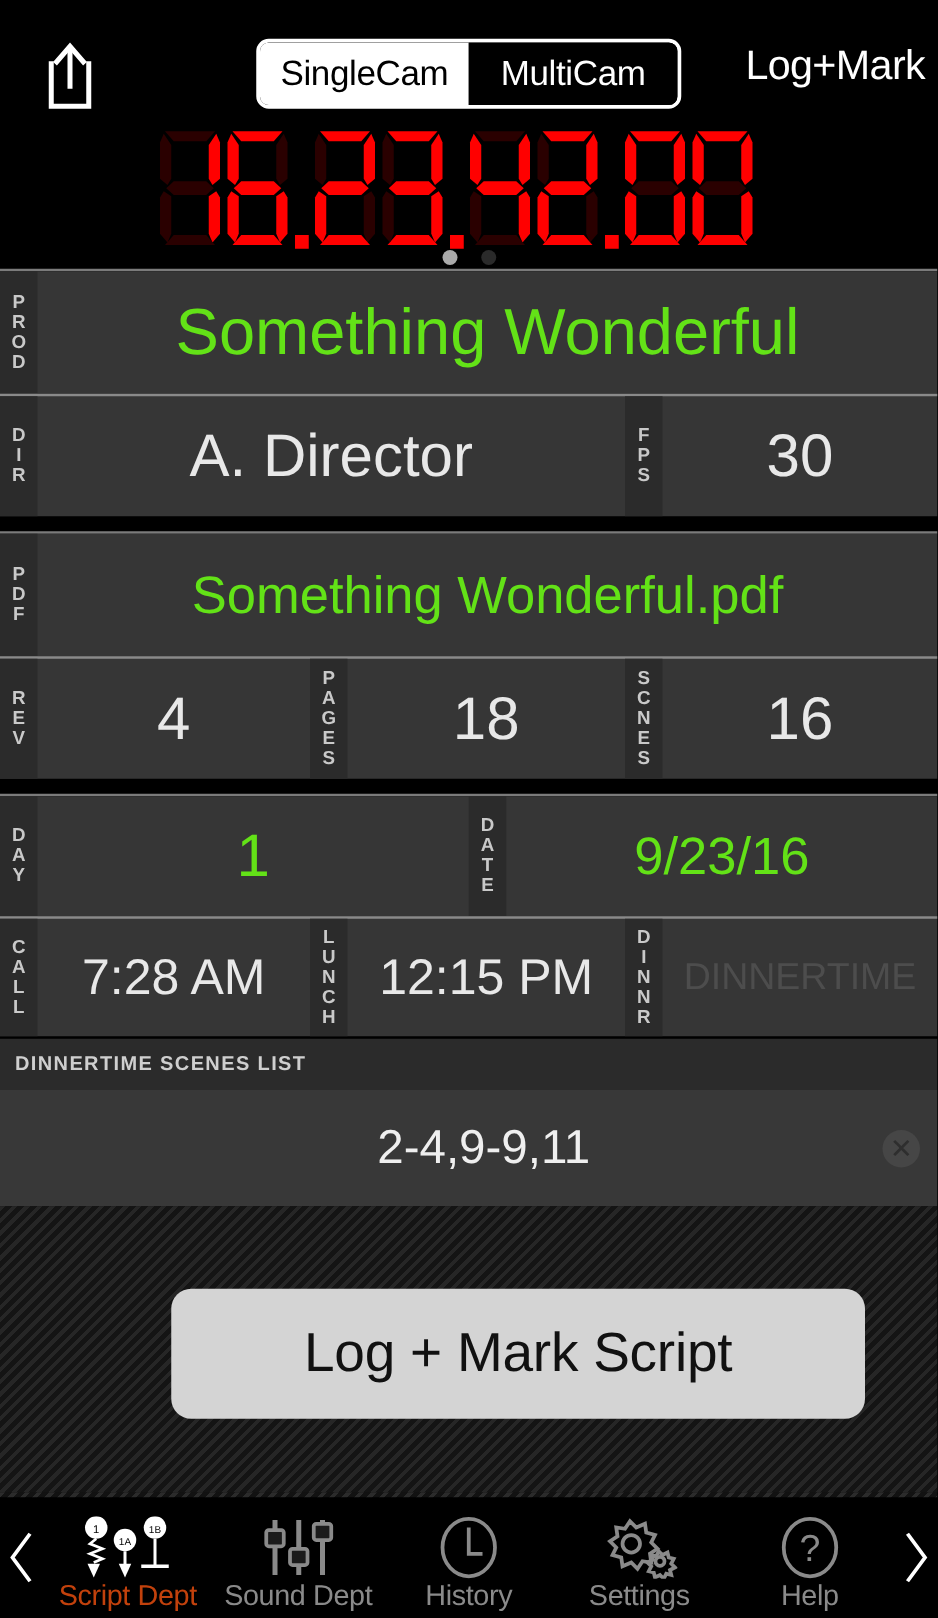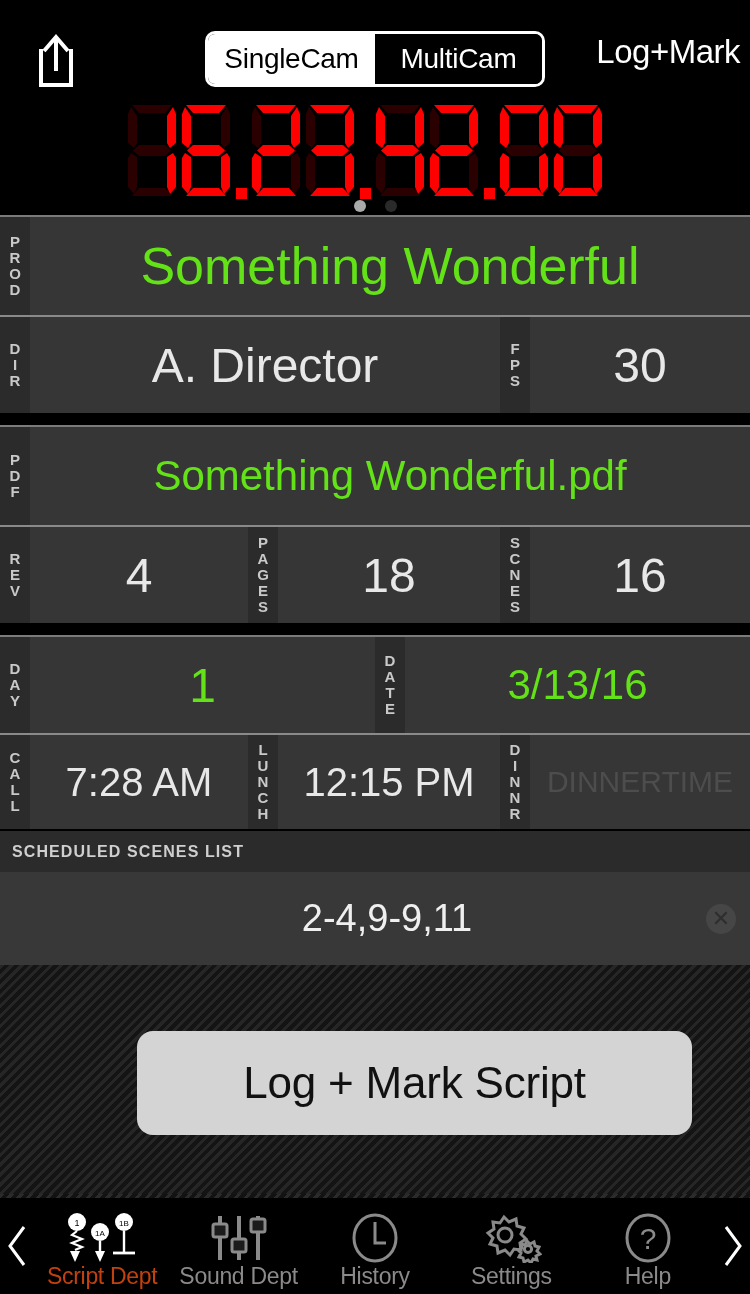--- a/index.html
+++ b/index.html
@@ -317,21 +317,21 @@
         <span>A</span>
         <span>Y</span>
       </div>
       <div class="cell green" style="flex:0 0 345px; font-size:48px;">1</div>
       <div class="gutter">
         <span>D</span>
         <span>A</span>
         <span>T</span>
         <span>E</span>
       </div>
-      <div class="cell green" style="font-size:42px;">3/13/16</div>
+      <div class="cell green" style="font-size:42px;">9/23/16</div>
     </div>
     <div class="row" style="height:96px;">
       <div class="gutter">
         <span>C</span>
         <span>A</span>
         <span>L</span>
         <span>L</span>
       </div>
       <div class="cell" style="flex:0 0 218px; font-size:40px;">7:28 AM</div>
       <div class="gutter">
@@ -346,21 +346,21 @@
         <span>D</span>
         <span>I</span>
         <span>N</span>
         <span>N</span>
         <span>R</span>
       </div>
       <div class="cell dim" style="font-size:30px;">DINNERTIME</div>
     </div>
   </div>
 
-  <div class="sched-header" style="top:831px;">SCHEDULED SCENES LIST</div>
+  <div class="sched-header" style="top:831px;">DINNERTIME SCENES LIST</div>
   <div class="sched-value" style="top:872px;">
     <span>2-4,9-9,11</span>
     <span class="clear-btn">✕</span>
   </div>
 
   <div class="carbon" style="top:965px; height:229px;"></div>
   <div class="logmark-btn">Log + Mark Script</div>
 
   <div class="bottom-stripe"></div>
   <div class="tabbar">

